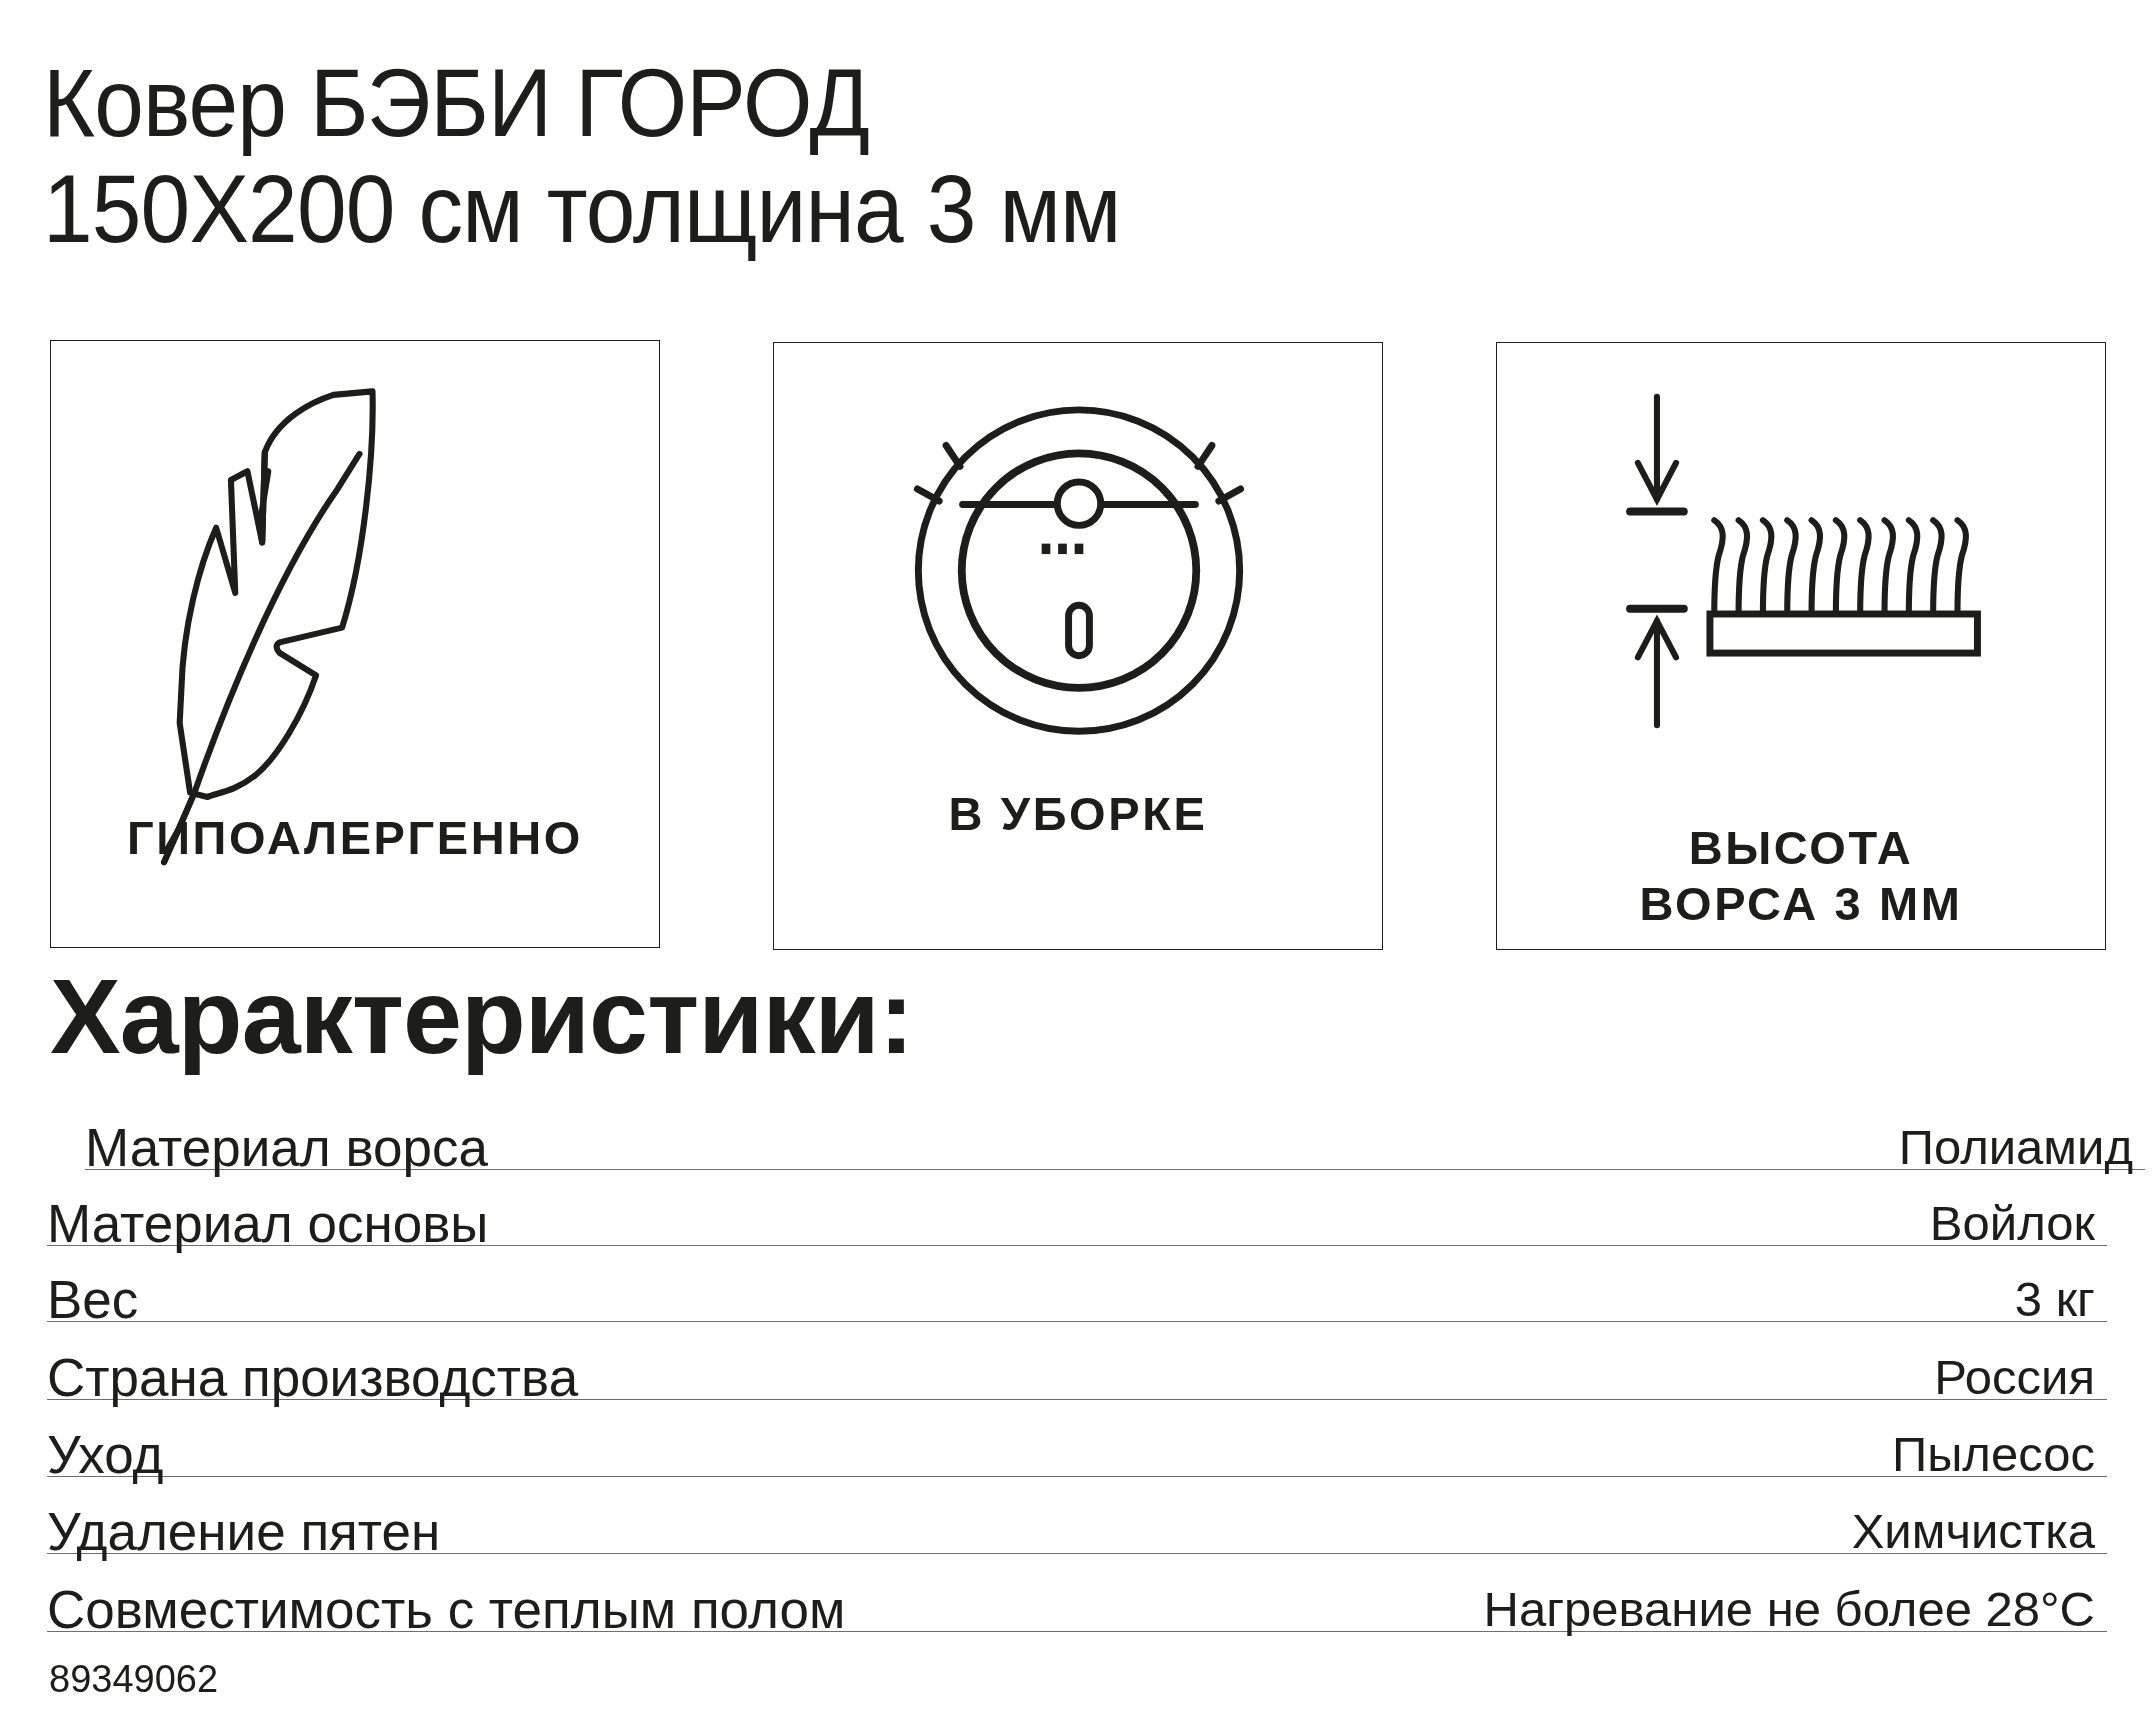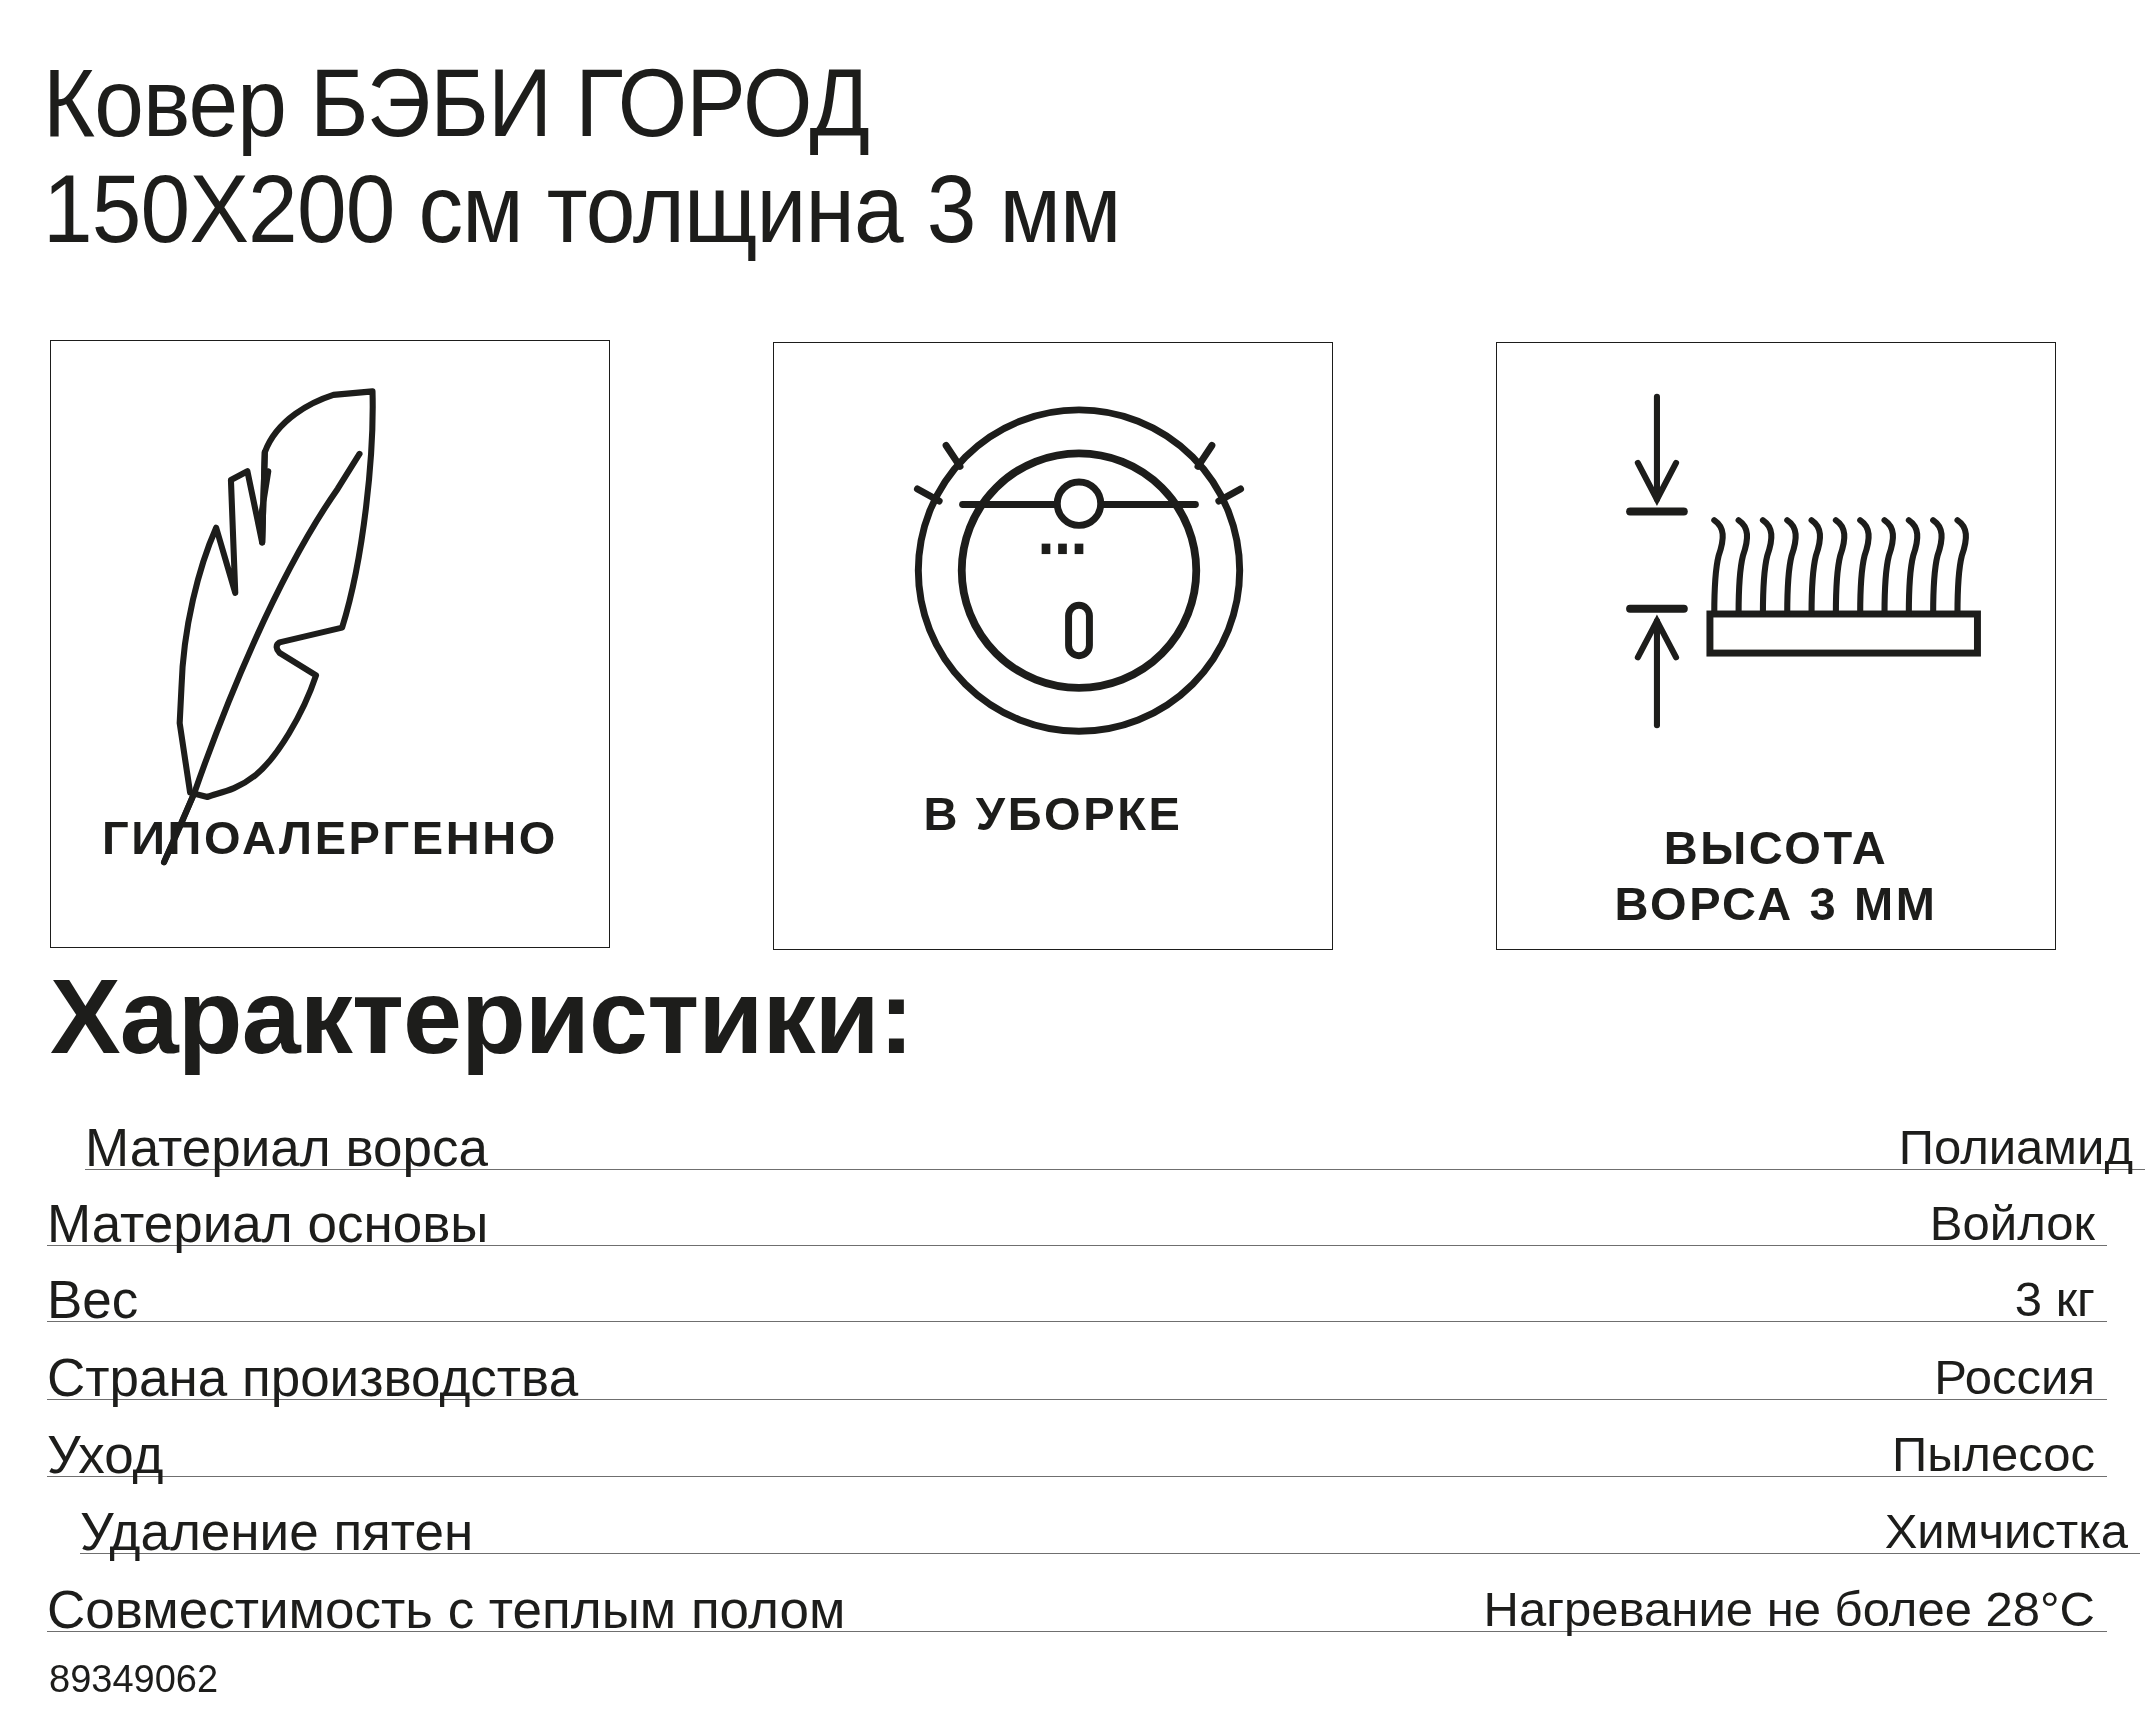--- a/index.html
+++ b/index.html
@@ -1,19 +1,19 @@
 <!DOCTYPE html>
 <html style="font-size:14px"><head>
 <meta charset="utf-8">
 <style>
   html, body { margin:0; padding:0; background:#ffffff; }
   body { width:2155px; height:1720px; position:relative; overflow:hidden; color:#1d1d1b; font-family:"Liberation Sans", sans-serif; }
   .title { position:absolute; left:43px; top:50px; font-size:97px; line-height:106px; font-weight:400; letter-spacing:-0.9px; transform:scaleX(0.92); transform-origin:left top; }
   .title div { white-space:nowrap; }
-  .card { position:absolute; border:1.7px solid #1d1d1b; box-sizing:border-box; width:560px; height:608px; }
+  .card { position:absolute; border:1.7px solid #1d1d1b; box-sizing:border-box; width:610px; height:608px; }
   .card svg { position:absolute; }
   .card-label { position:absolute; left:0; right:0; text-align:center; font-weight:700; font-size:47px; line-height:56px; letter-spacing:2.6px; }
   .section-title { position:absolute; left:50px; top:960px; font-size:106px; font-weight:700; line-height:113px; letter-spacing:-0.9px; white-space:nowrap; }
   .spec-row { position:absolute; left:47px; width:2060px; height:70px; border-bottom:1.7px solid #6f6f6f; }
   .spec-key { position:absolute; left:0; bottom:-8.7px; font-size:53px; line-height:61px; white-space:nowrap; }
   .spec-val { position:absolute; right:12px; bottom:-8.7px; font-size:49px; line-height:61px; white-space:nowrap; text-align:left; }
   .sku { position:absolute; left:49px; top:1658px; font-size:38px; line-height:43px; }
 </style>
 </head>
 <body>
@@ -106,21 +106,21 @@
     <span class="spec-val">3 кг</span>
   </div>
   <div class="spec-row" style="top:1329px;">
     <span class="spec-key">Страна производства</span>
     <span class="spec-val">Россия</span>
   </div>
   <div class="spec-row" style="top:1406px;">
     <span class="spec-key">Уход</span>
     <span class="spec-val">Пылесос</span>
   </div>
-  <div class="spec-row" style="top:1483px;margin-left:33px;">
+  <div class="spec-row" style="top:1483px;">
     <span class="spec-key">Удаление пятен</span>
     <span class="spec-val">Химчистка</span>
   </div>
   <div class="spec-row" style="top:1561px;">
     <span class="spec-key">Совместимость с теплым полом</span>
     <span class="spec-val">Нагревание не более 28°С</span>
   </div>
 </div>
 
 <div class="sku">89349062</div>

